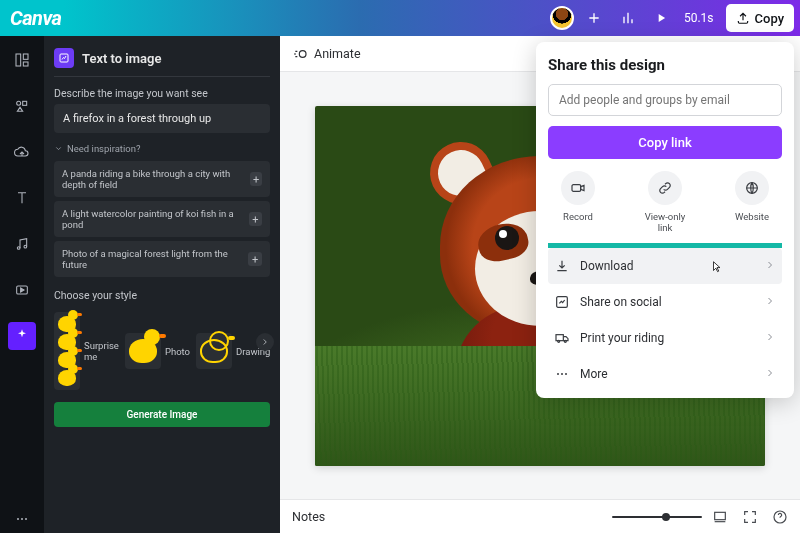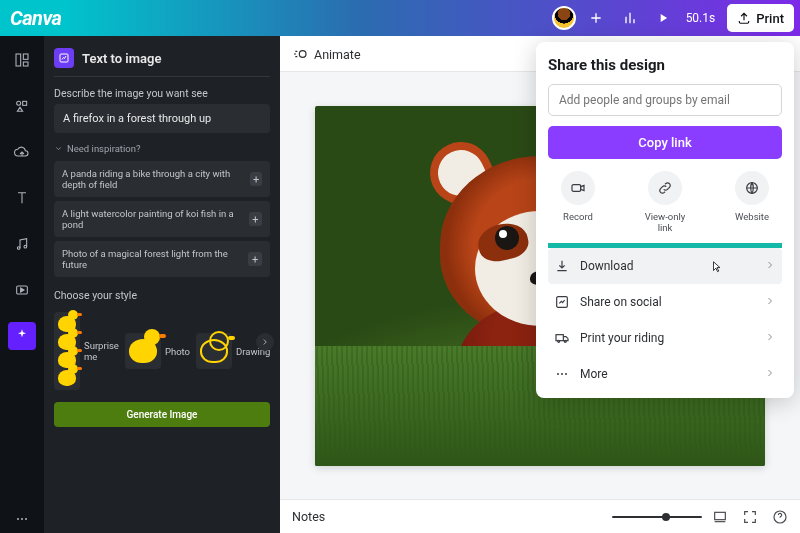--- a/index.html
+++ b/index.html
@@ -42,27 +42,27 @@
   .duck { width:18px; height:16px; background:#ffd400; border-radius:55% 55% 50% 50%; position:relative; }
   .duck::before { content:""; position:absolute; top:-6px; right:-2px; width:10px; height:10px; background:#ffd400; border-radius:50%; }
   .duck::after { content:""; position:absolute; top:-3px; right:-6px; width:5px; height:3px; background:#ff7a00; border-radius:2px; }
   .duck.big { width:28px; height:24px; }
   .duck.big::before { width:16px; height:16px; top:-10px; right:-3px; }
   .duck.big::after { width:7px; height:4px; top:-5px; right:-9px; }
   .duck.line { background:transparent; border:2px solid #ffd400; }
   .duck.line::before { background:transparent; border:2px solid #ffd400; }
   .duck.line::after { background:#ffd400; }
   .style-label { font-size:9.5px; color:#c3c6cb; }
-  .gen-btn { background:#4d7c0f; color:#fff; text-align:center; font-size:10px; font-weight:500; padding:7px 0; border-radius:4px; margin-top:12px; cursor:pointer; }
+  .gen-btn { background:#15803d; color:#fff; text-align:center; font-size:10px; font-weight:500; padding:7px 0; border-radius:4px; margin-top:12px; cursor:pointer; }
   .style-nav { position:absolute; right:-4px; top:50%; transform:translateY(-18px); width:18px; height:18px; background:#2a2e33; border-radius:50%; display:flex; align-items:center; justify-content:center; color:#c3c6cb; cursor:pointer; }
 
   
   .canvas-area { flex:1; background:#f5f6f7; display:flex; flex-direction:column; position:relative; }
   .canvas-toolbar { height:36px; border-bottom:1px solid #e5e6e8; display:flex; align-items:center; padding:0 12px; gap:6px; background:#fff; }
-  .animate-btn { display:flex; align-items:flex-end; gap:6px; font-size:12.5px; color:#2d2f33; cursor:pointer; }
+  .animate-btn { display:flex; align-items:center; gap:6px; font-size:12.5px; color:#2d2f33; cursor:pointer; }
   .animate-btn svg { width:16px; height:16px; }
   .canvas-center { flex:1; display:flex; align-items:center; justify-content:center; overflow:hidden; }
   .art { width:450px; height:360px; background:
     linear-gradient(transparent 75%, rgba(0,0,0,0.15) 100%),
     radial-gradient(ellipse 300px 150px at 50% 95%, #5a8a2f 0%, #3f6a1f 50%, #2a4a15 100%),
     radial-gradient(ellipse 200px 240px at 50% 40%, #bf4a1f 0%, #a73510 45%, transparent 55%),
     linear-gradient(180deg, #8aa878 0%, #6a8a5f 40%, #4a6f3a 100%);
     border-radius:2px; box-shadow:0 2px 8px rgba(0,0,0,0.15); position:relative; overflow:hidden; }
   
   .rp-head { position:absolute; top:50px; left:50%; transform:translateX(-50%); width:200px; height:180px; background:radial-gradient(circle at 50% 50%, #b84418 50%, #8c2f0c 70%); border-radius:50% 50% 45% 45%; }
@@ -129,21 +129,21 @@
     <div class="time-btn">
       <svg viewBox="0 0 24 24" fill="currentColor" width="14" height="14">
           <path d="M8 5v14l11-7z"></path>
         </svg>
       <span>50.1s</span>
     </div>
     <div class="share-btn">
       <svg viewBox="0 0 24 24" fill="none" stroke="currentColor" stroke-width="2" width="14" height="14">
           <path d="M4 17v2a2 2 0 0 0 2 2h12a2 2 0 0 0 2-2v-2M7 9l5-5 5 5M12 4v12"></path>
         </svg>
-      <span>Print</span>
+      <span>Copy</span>
     </div>
   </div>
 </div>
 
 <div class="main">
 
   <div class="rail">
     <div class="rail-item">
         <svg viewBox="0 0 24 24" fill="none" stroke="currentColor" stroke-width="1.6">
           <rect x="3" y="3" width="7" height="18"></rect>

